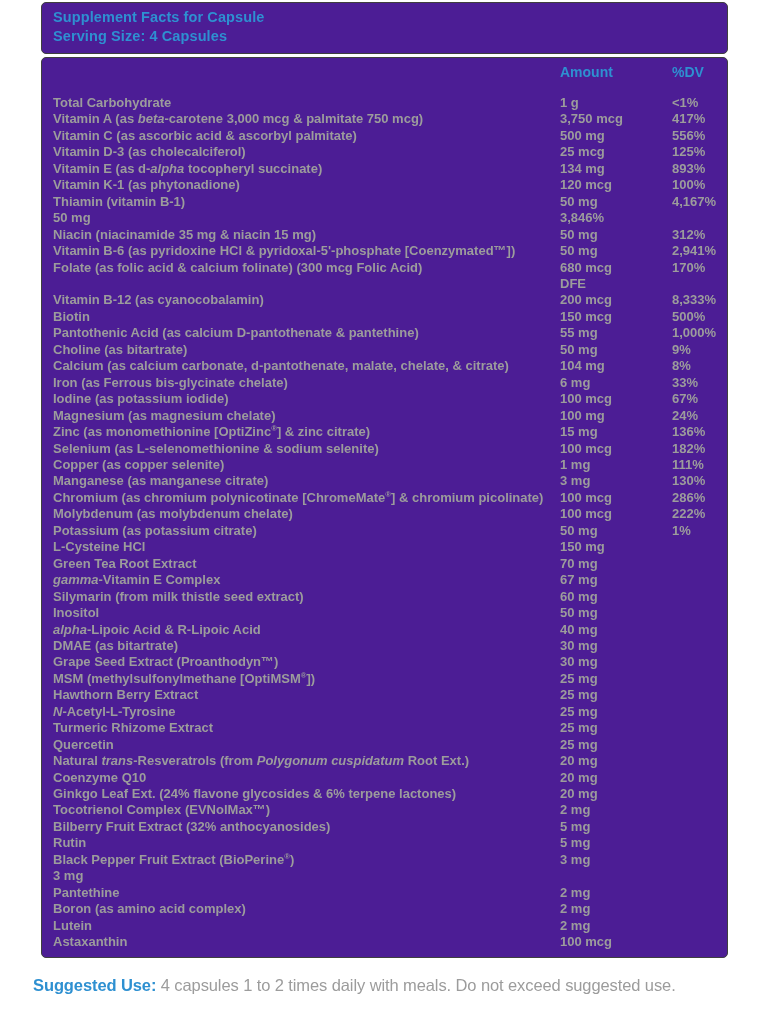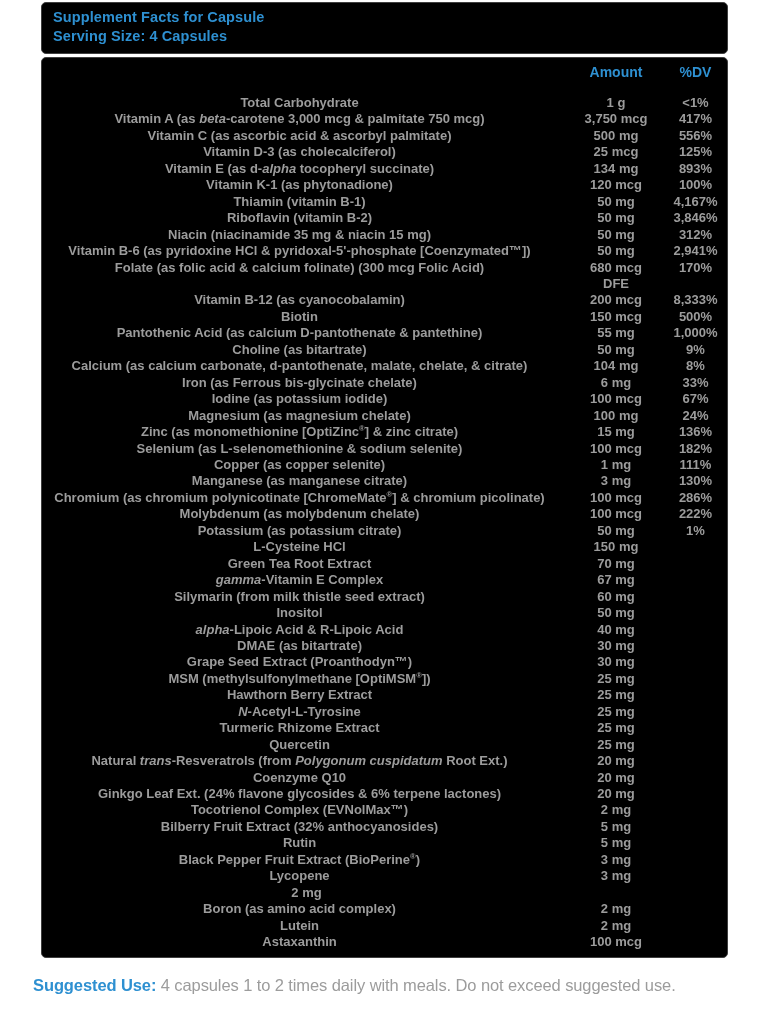--- a/index.html
+++ b/index.html
@@ -10,34 +10,34 @@
     font-family: "Liberation Sans", sans-serif;
     overflow: hidden;
   }
   .page { position: relative; width: 767px; height: 1024px; }
 
   .box {
     width: 687px;
     margin-left: 41px;
     border: 1px solid #3f3f3f;
     border-radius: 5px;
-    background: #000000;
+    background: #4c1d95;
   }
 
   
   .header-box { margin-top: 2px; padding: 6px 11px 8px 11px; }
   .blue-bold {
     color: #2e90d1;
     font-weight: bold;
   }
   .title-line { font-size: 14.5px; line-height: 17px; letter-spacing: 0.1px; }
   .serving-line { margin-top: 2px; }
 
   
-  .table-box { margin-top: 3px; padding: 5px 8px 6px 11px; text-align: center; }
+  .table-box { margin-top: 3px; padding: 5px 8px 6px 11px; }
   .grid-row {
     display: grid;
     grid-template-columns: 507px 112px 1fr;
   }
   .head-row { font-size: 14px; line-height: 18px; }
   .head-row .col-amount, .head-row .col-dv {
     color: #2e90d1; font-weight: bold;
   }
   #rows { margin-top: 14px; }
   #rows .grid-row {
@@ -107,21 +107,20 @@
           <span class="col-name">Vitamin K-1 (as phytonadione)</span>
           <span class="col-amount">120 mcg</span>
           <span class="col-dv">100%</span>
         </div>
         <div class="grid-row">
           <span class="col-name">Thiamin (vitamin B-1)</span>
           <span class="col-amount">50 mg</span>
           <span class="col-dv">4,167%</span>
         </div>
         <div class="grid-row">
-          <span class="col-name">Riboflavin (vitamin B-2)</span>
           <span class="col-amount">50 mg</span>
           <span class="col-dv">3,846%</span>
         </div>
         <div class="grid-row">
           <span class="col-name">Niacin (niacinamide 35 mg &amp; niacin 15 mg)</span>
           <span class="col-amount">50 mg</span>
           <span class="col-dv">312%</span>
         </div>
         <div class="grid-row">
           <span class="col-name">Vitamin B-6 (as pyridoxine HCl &amp; pyridoxal-5'-phosphate [Coenzymated™])</span>
@@ -303,25 +302,25 @@
           <span class="col-name">Rutin</span>
           <span class="col-amount">5 mg</span>
           <span class="col-dv"></span>
         </div>
         <div class="grid-row">
           <span class="col-name">Black Pepper Fruit Extract (BioPerine<sup>®</sup>)</span>
           <span class="col-amount">3 mg</span>
           <span class="col-dv"></span>
         </div>
         <div class="grid-row">
-          <span class="col-name">Lycopene</span>
           <span class="col-amount">3 mg</span>
           <span class="col-dv"></span>
         </div>
         <div class="grid-row">
+          <span class="col-name">Pantethine</span>
           <span class="col-amount">2 mg</span>
           <span class="col-dv"></span>
         </div>
         <div class="grid-row">
           <span class="col-name">Boron (as amino acid complex)</span>
           <span class="col-amount">2 mg</span>
           <span class="col-dv"></span>
         </div>
         <div class="grid-row">
           <span class="col-name">Lutein</span>

